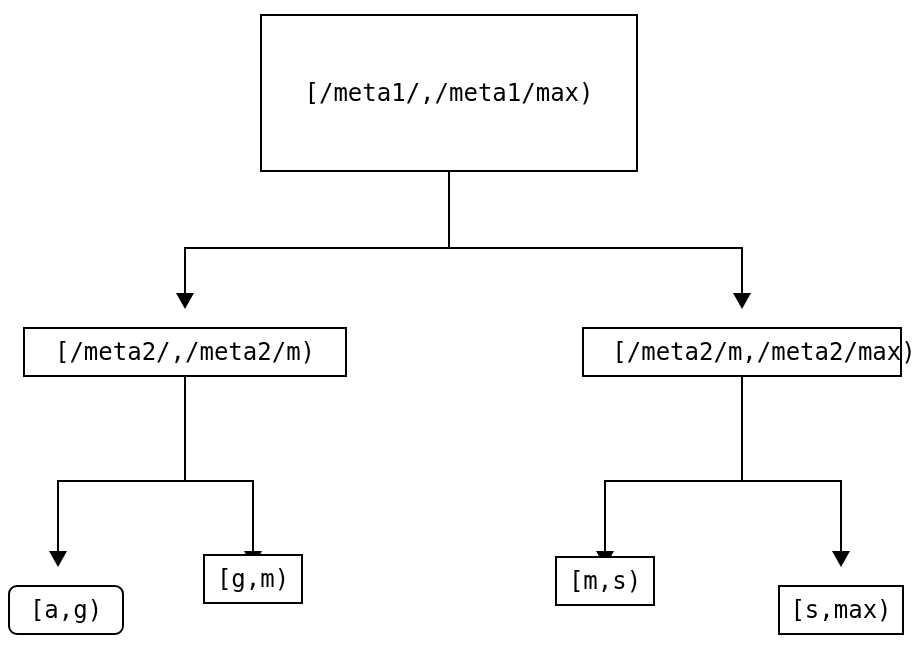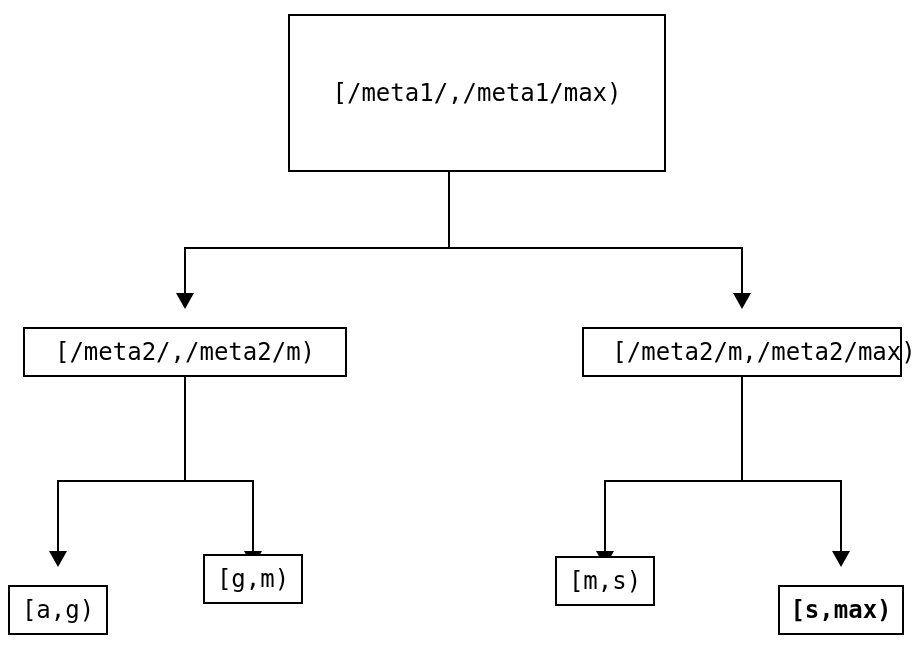--- a/index.html
+++ b/index.html
@@ -69,27 +69,27 @@
     <polyline class="edge" points="185,481 253,481 253,553"></polyline>
     <polygon class="arrow" points="244,551 262,551 253,567"></polygon>
 
     <polyline class="edge" points="742,377 742,481 605,481 605,553"></polyline>
     <polygon class="arrow" points="596,551 614,551 605,567"></polygon>
 
     <polyline class="edge" points="742,481 841,481 841,553"></polyline>
     <polygon class="arrow" points="832,551 850,551 841,567"></polygon>
   </svg>
 
-  <div class="node" style="left:260px; top:14px; width:378px; height:158px;margin-left:28px;">[/meta1/,/meta1/max)</div>
+  <div class="node" style="left:260px; top:14px; width:378px; height:158px;">[/meta1/,/meta1/max)</div>
 
   <div class="node" style="left:23px; top:327px; width:324px; height:50px;">[/meta2/,/meta2/m)</div>
 
   <div class="node" style="left:582px; top:327px; width:320px; height:50px;padding-left:44px;">[/meta2/m,/meta2/max)</div>
 
-  <div class="node" style="left:8px; top:585px; width:100px; height:50px;">[a,g)</div>
+  <div class="node" style="left:8px; top:585px; width:116px; height:50px;border-radius:9px;">[a,g)</div>
 
   <div class="node" style="left:203px; top:554px; width:100px; height:50px;">[g,m)</div>
 
   <div class="node" style="left:555px; top:556px; width:100px; height:50px;">[m,s)</div>
 
-  <div class="node" style="left:778px; top:585px; width:126px; height:50px;font-weight:bold;">[s,max)</div>
+  <div class="node" style="left:778px; top:585px; width:126px; height:50px;">[s,max)</div>
 
 </div>
 
 </body></html>

